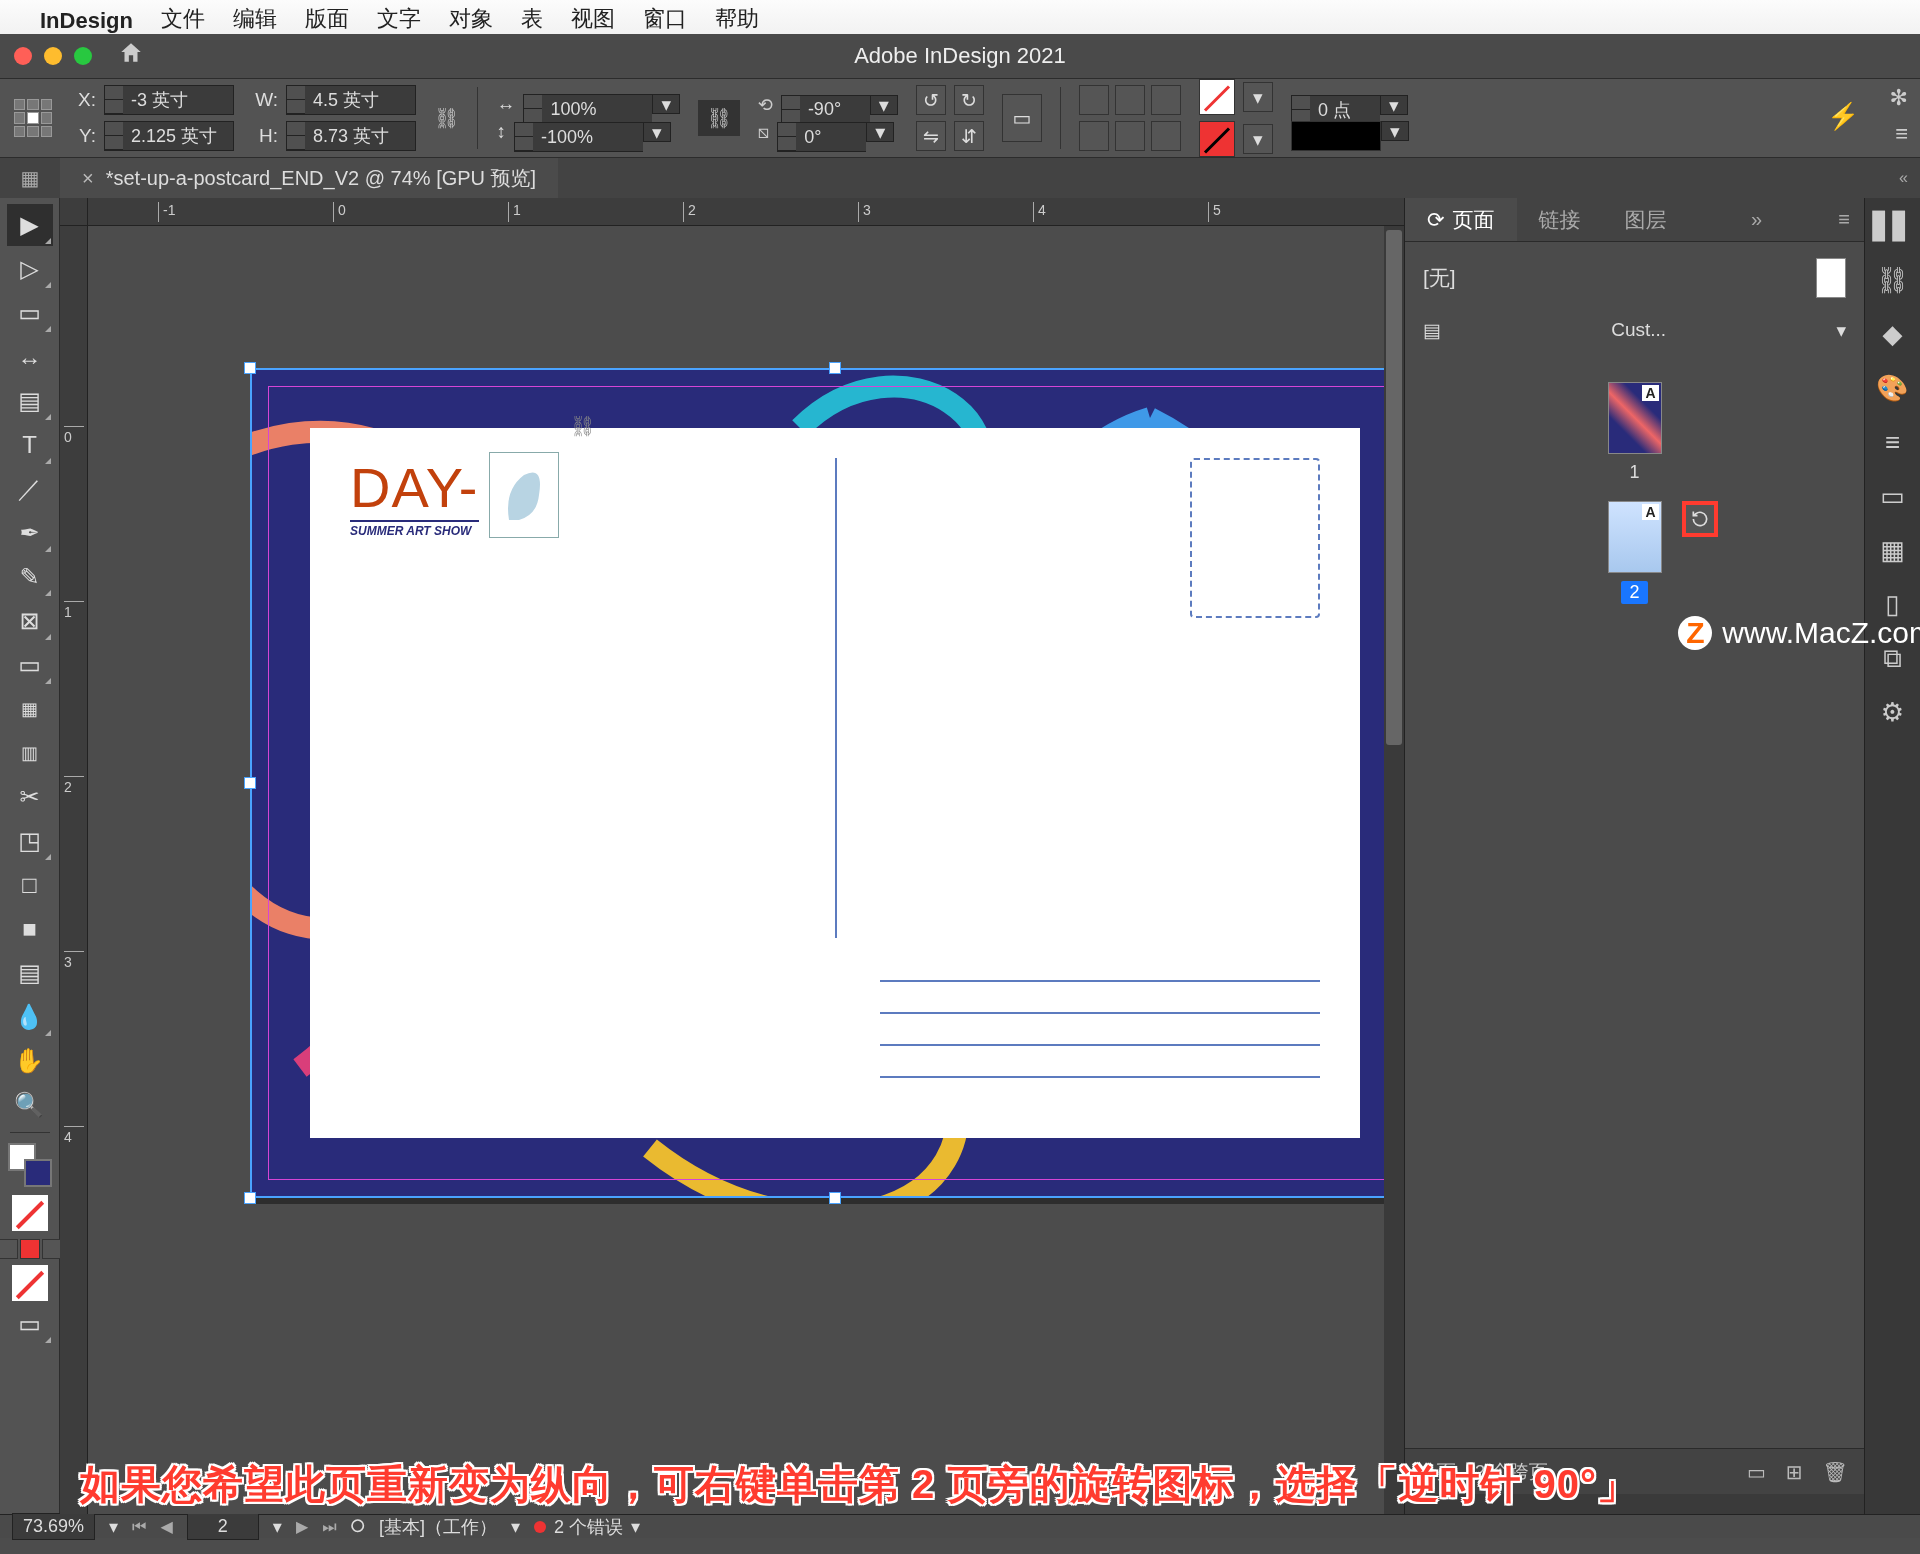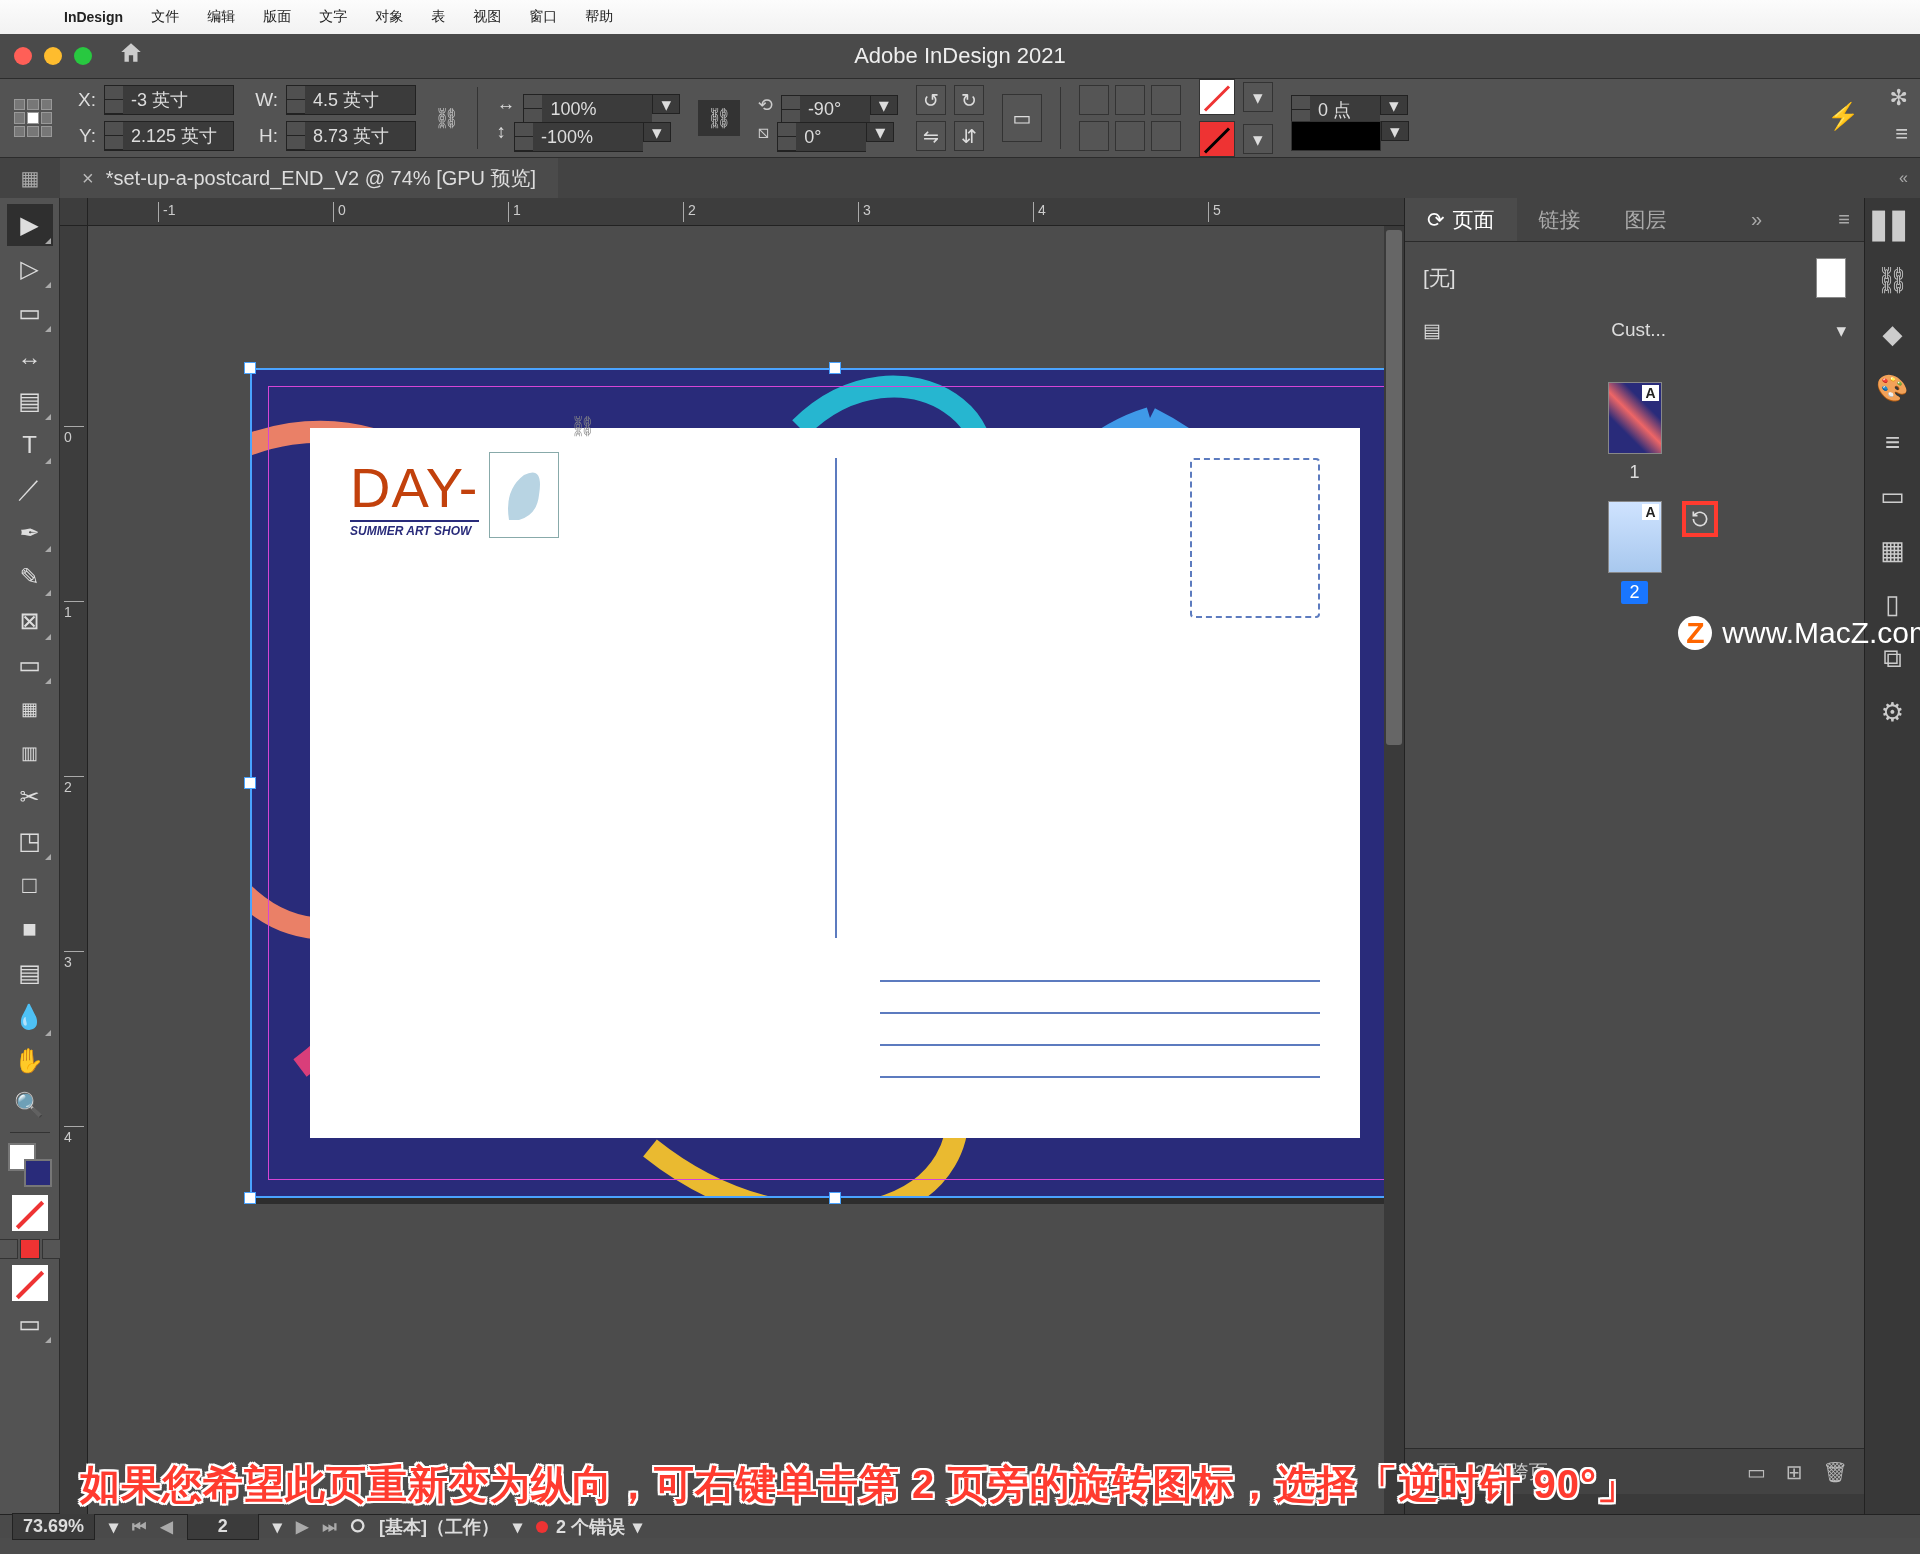--- a/index.html
+++ b/index.html
@@ -1,19 +1,19 @@
 <!DOCTYPE html>
 <html><head>
 <meta charset="utf-8">
 <style>
 * { margin: 0; padding: 0; box-sizing: border-box; font-family: -apple-system, "Helvetica Neue", Arial, sans-serif; }
 body { background: #4c4c4c; width: 1920px; height: 1554px; overflow: hidden; font-size: 20px; color: #ddd; }
 
 
-.mac-menu { height: 34px; background: linear-gradient(#fcfcfc,#f2f2f2); display: flex; align-items: center; padding: 0 36px; gap: 28px; color: #222; font-size: 14px; }
+.mac-menu { height: 34px; background: linear-gradient(#fcfcfc,#f2f2f2); display: flex; align-items: flex-end; padding: 0 12px; gap: 28px; color: #222; font-size: 22px; }
 .mac-menu .apple { font-size: 22px; }
 .mac-menu .app { font-weight: 700; }
 
 
 .titlebar { height: 44px; background: #4a4a4a; display: flex; align-items: center; padding: 0 14px; position: relative; }
 .traffic { display: flex; gap: 12px; }
 .tl { width: 18px; height: 18px; border-radius: 50%; }
 .tl.r { background:#ff5f57;} .tl.y{background:#febc2e;} .tl.g{background:#28c840;}
 .home-ic { margin-left: 26px; color:#ccc; font-size:26px; }
 .titlebar .center { position:absolute; left:50%; transform:translateX(-50%); color:#eee; font-size:22px; }
@@ -120,21 +120,21 @@
 .pg .num.sel{ background:#1976ff; color:#fff; padding:1px 8px; border-radius:2px;}
 .rot-badge{ width:36px; height:36px; border:4px solid #ff3b2f; display:flex; align-items:center;justify-content:center; position:absolute; left:74px; top:0px; background:#555;}
 .pg2-row{ display:flex; align-items:flex-start; gap:8px; position:relative;}
 .watermark{ position:absolute; right:-70px; top:250px; color:#fff; font-size:30px; display:flex; align-items:center; gap:10px;}
 .watermark .z{ width:34px;height:34px; border-radius:50%; background:#fff; color:#f60; font-weight:900; display:flex;align-items:center;justify-content:center;}
 .pfoot{ height:46px; border-top:1px solid #2a2a2a; display:flex; align-items:center; padding:0 16px; font-size:19px; color:#ccc;}
 .pfoot .r{ margin-left:auto; display:flex; gap:20px; color:#bbb; font-size:20px;}
 .panel-scroll{ height:20px; background:#3a3a3a;}
 
 
-.status{ height:24px; background:#4a4a4a; border-top:1px solid #222; display:flex; align-items:center; padding:0 12px; gap:14px; font-size:18px; color:#ddd;font-weight:bold;}
+.status{ height:24px; background:#4a4a4a; border-top:1px solid #222; display:flex; align-items:center; padding:0 12px; gap:14px; font-size:18px; color:#ddd;}
 .status .zoom{ background:#3b3b3b; padding:2px 10px; border:1px solid #222;}
 .status .navb{ color:#aaa; font-size:16px;}
 .status .pgsel{ background:#3b3b3b; padding:2px 30px; border:1px solid #222;}
 .status .err{ display:flex; align-items:center; gap:8px;}
 .status .err .dot{ width:12px;height:12px;border-radius:50%;background:#e33;}
 
 
 .overlay-note{ position:fixed; left:80px; bottom:42px; right:20px; font-size:40px; font-weight:800; color:#ff3b2f; text-shadow: -2px 0 #fff,2px 0 #fff,0 -2px #fff,0 2px #fff,-2px -2px #fff,2px 2px #fff,-2px 2px #fff,2px -2px #fff; letter-spacing:1px; pointer-events:none;}
 
 

